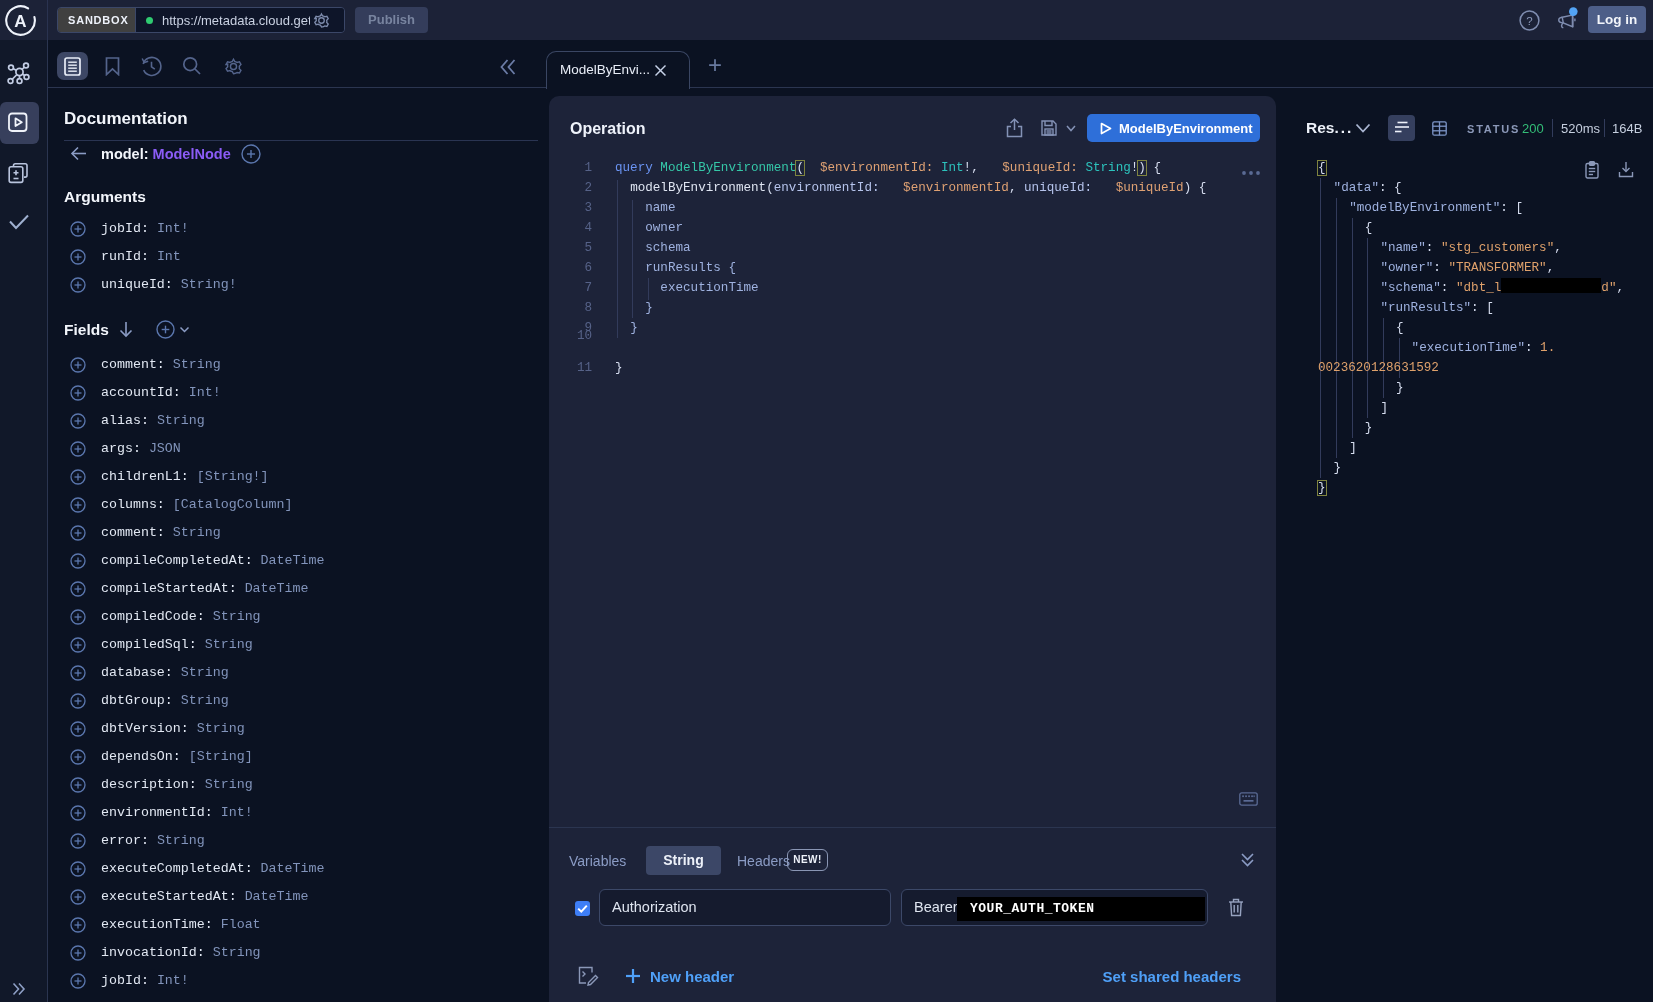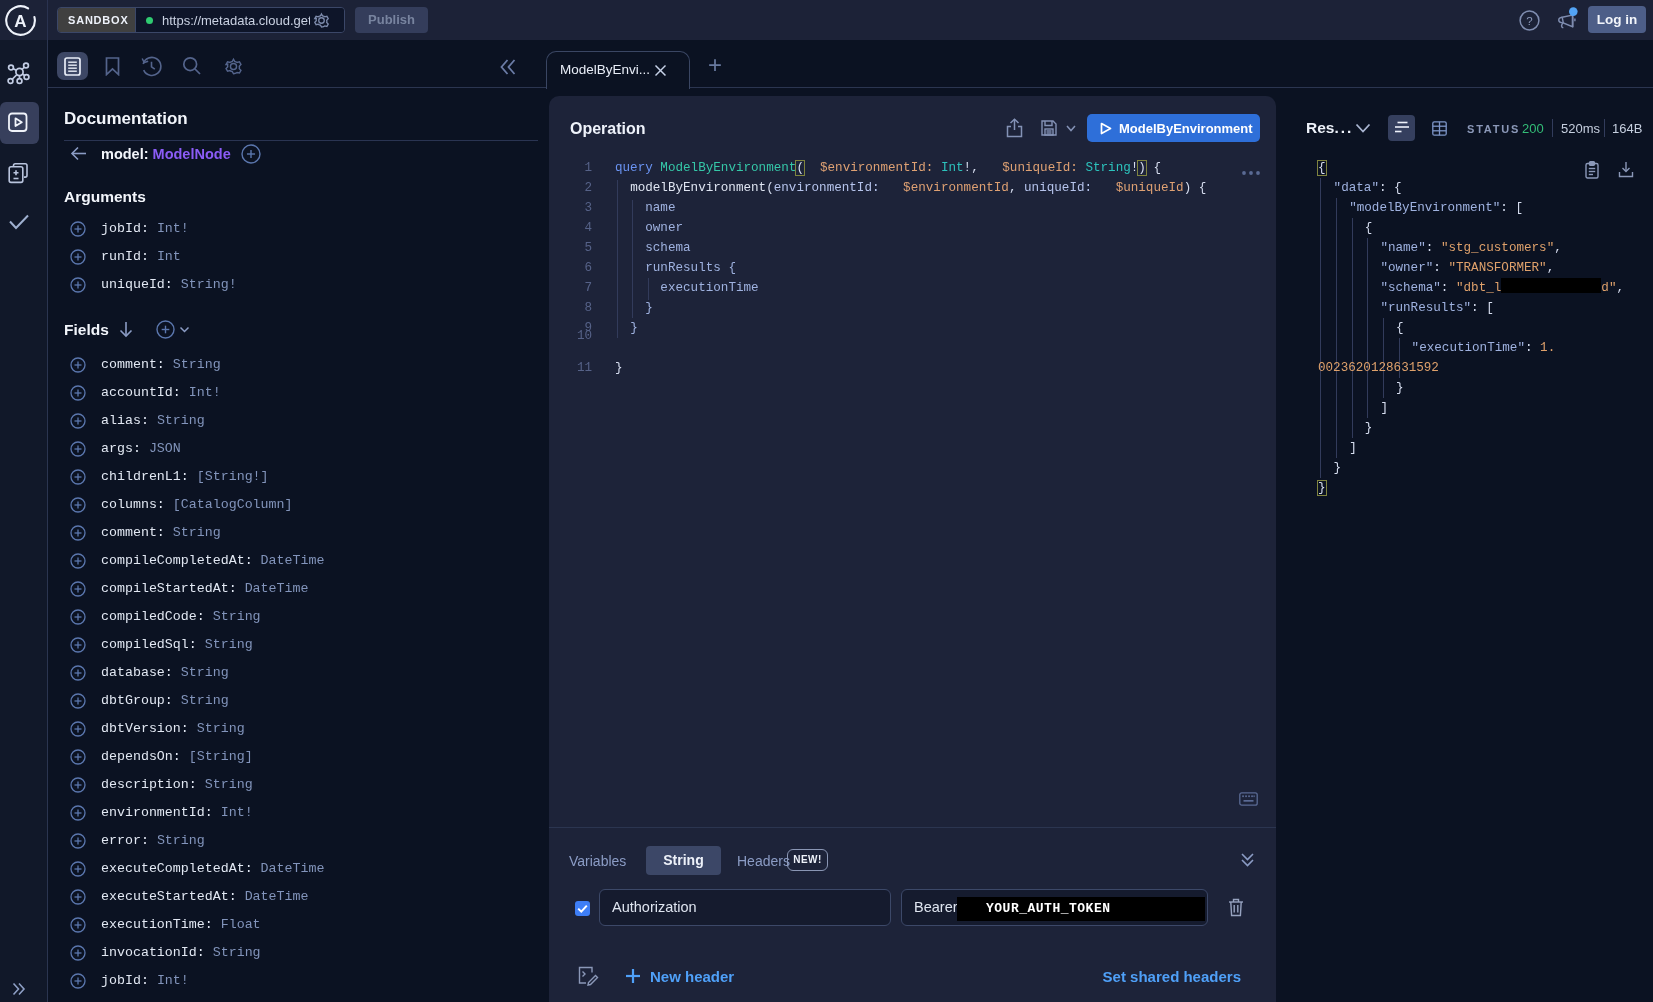--- a/index.html
+++ b/index.html
@@ -44,21 +44,21 @@
 .cfield2{color:#dfe5f2;}
 .cargname{color:#b6c4ec;}
 .bracketbox{outline:1px solid #7f843f;outline-offset:0px;}
 
 #botsep{position:absolute;left:549px;top:827px;width:727px;height:1px;background:#2b3550;}
 .tabtxt{position:absolute;color:#8b9cc5;font-size:14px;}
 #hdrschip{position:absolute;left:646px;top:846px;width:75px;height:29px;background:#3c4767;border-radius:4px;color:#eef2fa;font-weight:bold;font-size:14px;text-align:center;line-height:29px;}
 #newbadge{position:absolute;left:787px;top:849px;width:41px;height:22px;border:1px solid #8a96b4;border-radius:6px;color:#eef2fa;font-weight:bold;font-size:10px;letter-spacing:0.5px;text-align:center;line-height:20px;}
 #checkbox{position:absolute;left:575px;top:901px;width:15px;height:15px;background:#3e7ef6;border-radius:3px;}
 .hinput{position:absolute;top:889px;height:37px;border:1px solid #3c4868;border-radius:6px;background:#151b2e;color:#dfe5f0;font-size:14.5px;line-height:35px;}
-#blackbox{position:absolute;left:957px;top:897px;width:248px;height:24px;background:#000;color:#fff;font-family:"Liberation Mono",monospace;font-weight:bold;font-size:13px;line-height:24px;padding-left:29px;letter-spacing:0.5px;}
+#blackbox{position:absolute;left:957px;top:897px;width:248px;height:24px;background:#000;color:#fff;font-family:"Liberation Mono",monospace;font-weight:bold;font-size:13px;line-height:24px;padding-left:13px;letter-spacing:0.5px;}
 .bluelink{position:absolute;color:#4fa0f8;font-weight:bold;font-size:15px;}
 
 #results{position:absolute;left:1276px;top:88px;width:377px;height:914px;background:#0b1222;}
 #fbtn{position:absolute;left:1388px;top:115px;width:27px;height:26px;border-radius:4px;background:#353f5e;}
 .statlbl{color:#8b98b8;font-size:11px;letter-spacing:1.8px;font-weight:bold;}
 .jsonline{position:absolute;font-family:"Liberation Mono",monospace;font-size:12.6px;white-space:pre;line-height:20px;height:20px;}
 .jguide{position:absolute;width:1px;background:#323b5b;}
 .cval{color:#dfa16b;}
 </style>
 </head>

